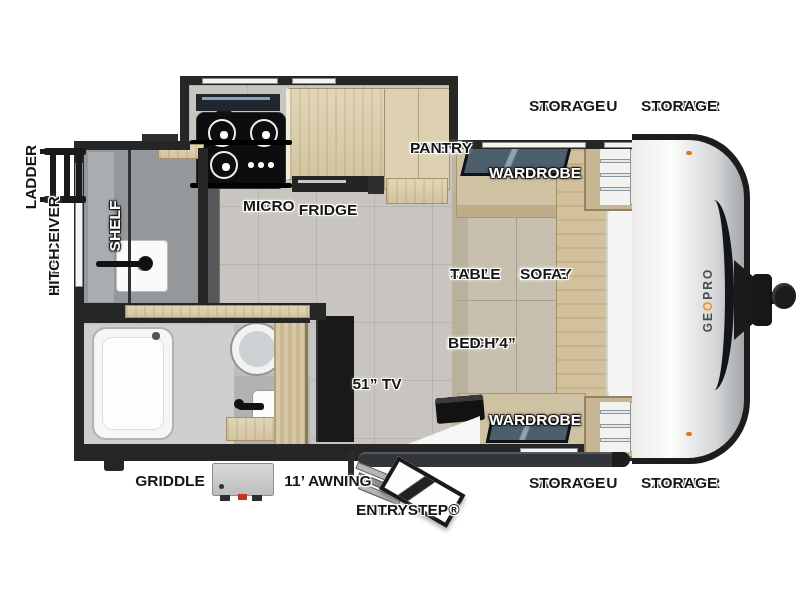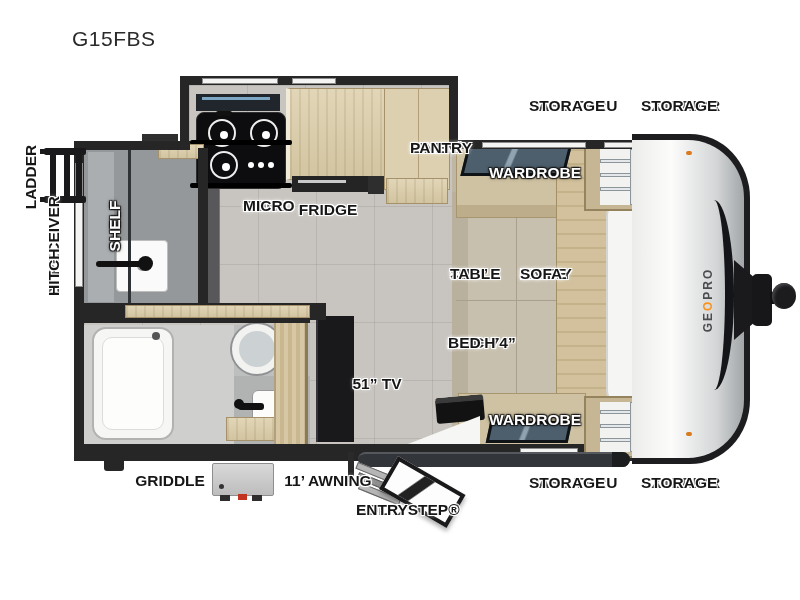--- a/index.html
+++ b/index.html
@@ -26,21 +26,20 @@
   .wood{background:linear-gradient(#e2d6b8,#d2c4a0);
         background-image:repeating-linear-gradient(90deg,rgba(120,95,50,.13) 0 2px,transparent 2px 9px),
         linear-gradient(#e2d6b8,#d2c4a0);border:1px solid #a6926a;}
   .chrome{background:#e4e8ea;border:1px solid #8c959a;}
 </style>
 </head>
 <body>
 
 <div id="stage">
 
-  <div class="title">G15FBS</div>
 
   <div class="floor" style="left:189px;top:85px;width:260px;height:66px;"></div>
   <div class="floor" style="left:84px;top:148px;width:572px;height:298px;"></div>
 
   <div style="left:84px;top:150px;width:114px;height:156px;background:#95989a;z-index:2;"></div>
   <div style="left:88px;top:152px;width:26px;height:150px;background:#aeb2b5;opacity:.85;z-index:3;"></div>
   <div style="left:116px;top:240px;width:52px;height:52px;background:#fafafa;border:1px solid #bdbdbb;border-radius:4px;z-index:3;"></div>
   <div style="left:137px;top:261px;width:10px;height:10px;border-radius:50%;background:#9a9a9a;z-index:4;"></div>
   <div style="left:128px;top:150px;width:3px;height:154px;background:#303335;z-index:4;"></div>
   <div style="left:96px;top:261px;width:52px;height:6px;background:#111;border-radius:3px;z-index:4;"></div>

